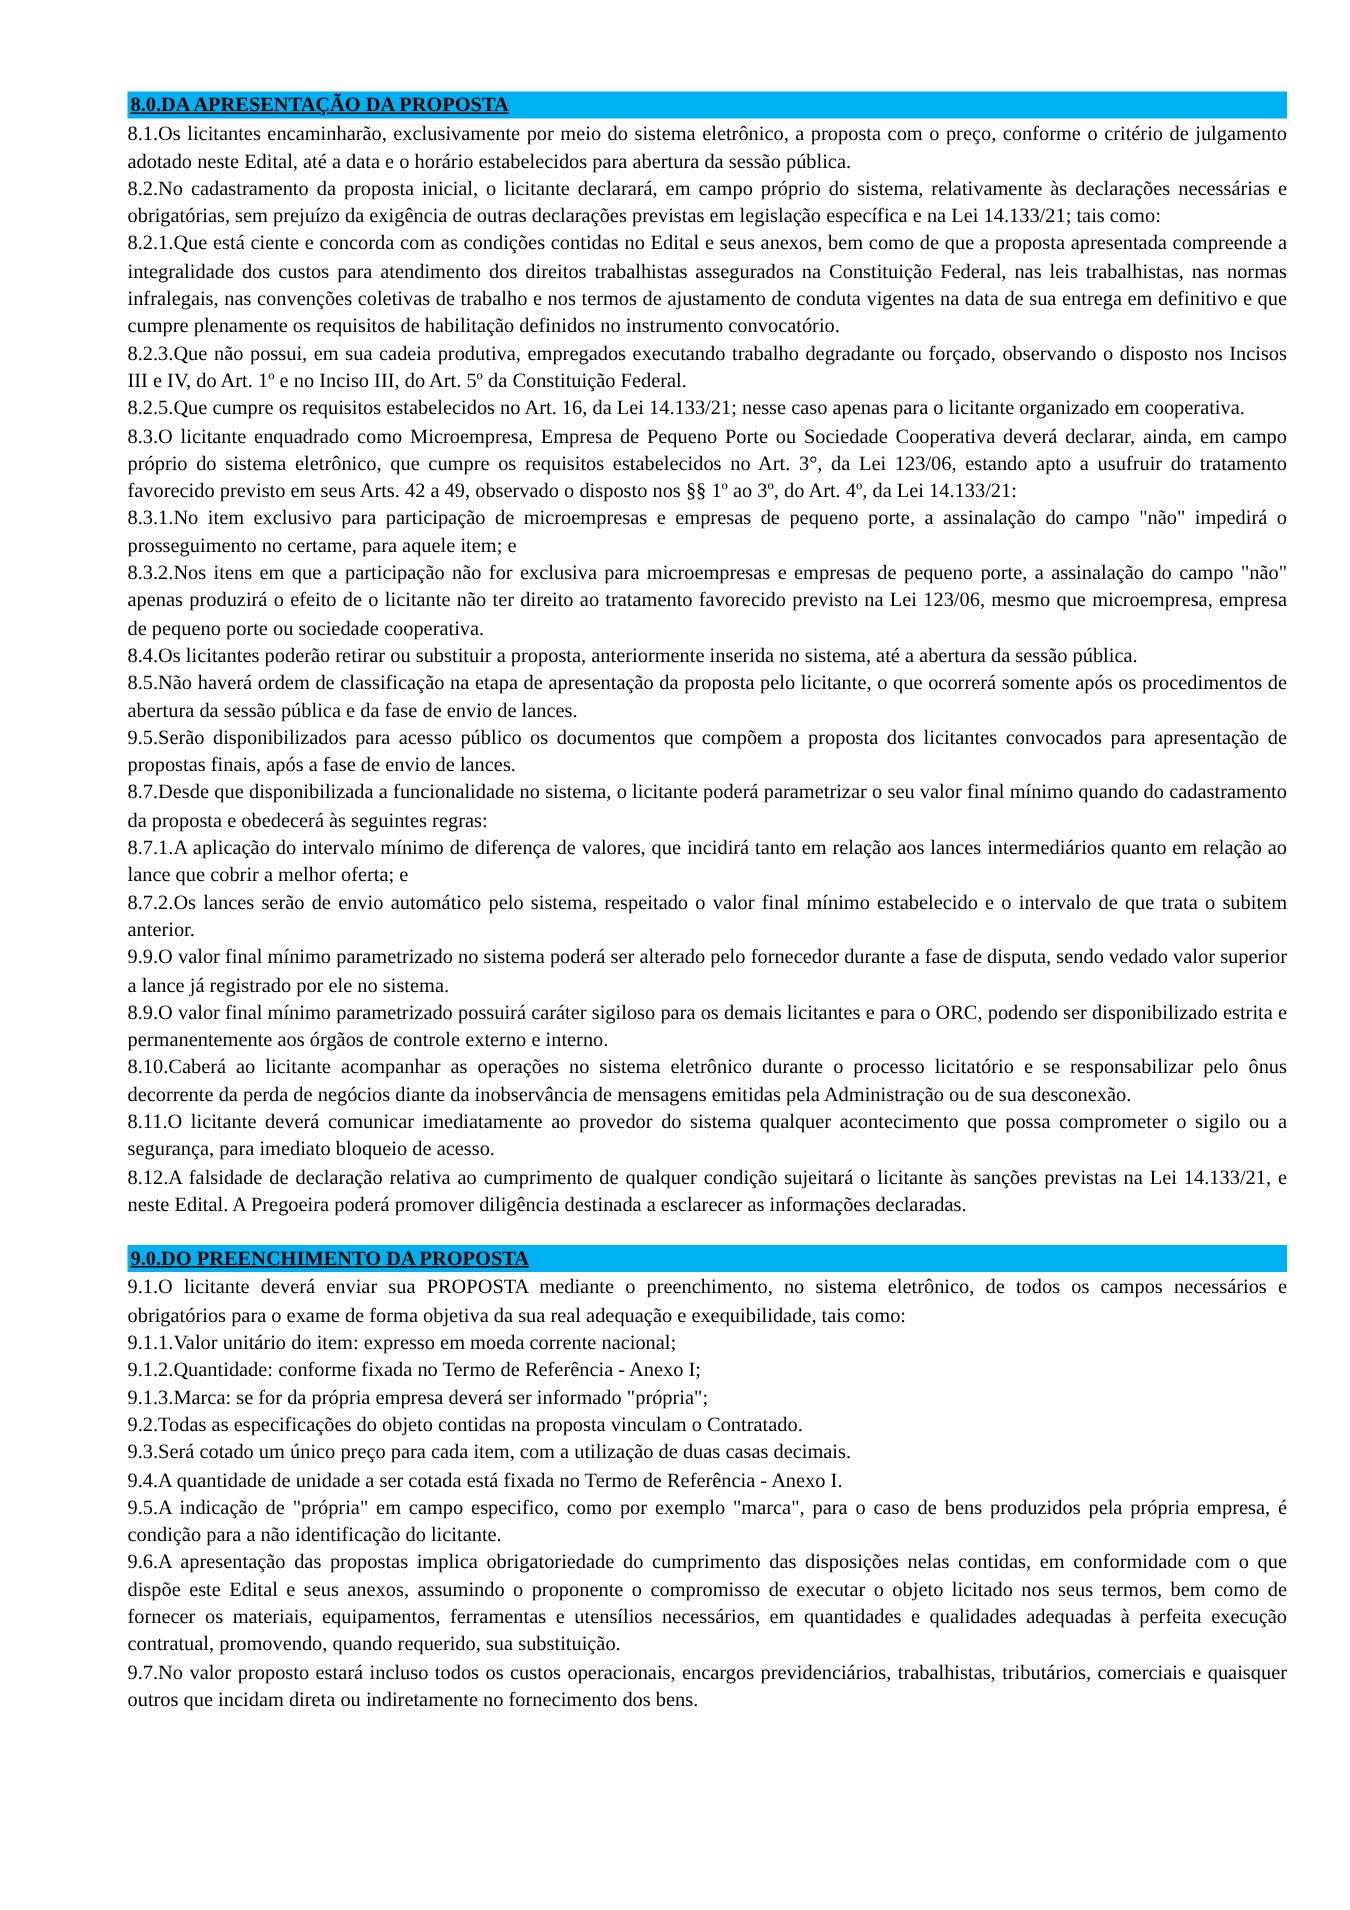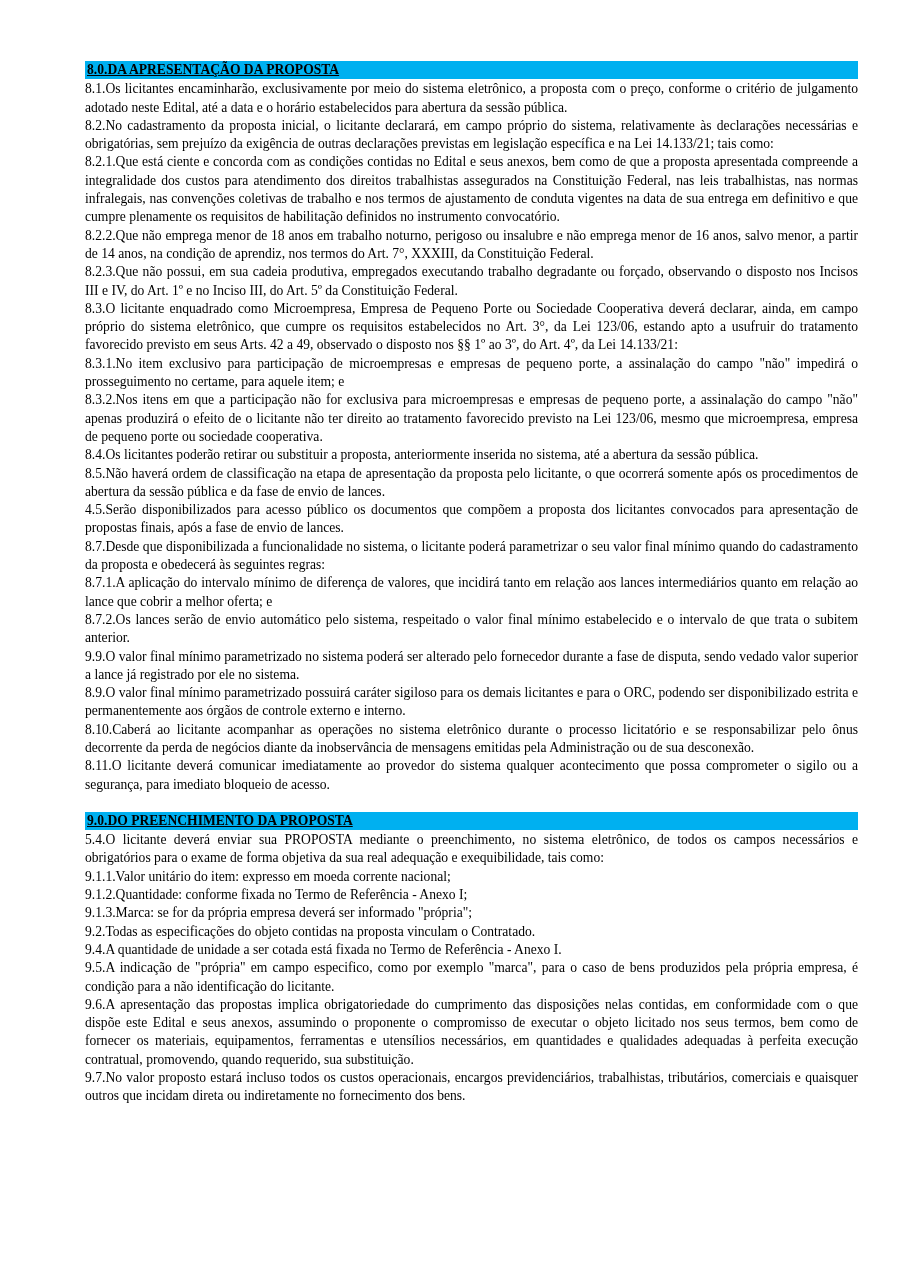--- a/index.html
+++ b/index.html
@@ -33,42 +33,44 @@
 </head>
 <body>
 
 <div class="page">
   <div id="sections">
       <div class="section">
         <div class="section-header" style="background: rgb(0, 176, 240);">8.0.DA APRESENTAÇÃO DA PROPOSTA</div>
         <p class="para">8.1.Os licitantes encaminharão, exclusivamente por meio do sistema eletrônico, a proposta com o preço, conforme o critério de julgamento adotado neste Edital, até a data e o horário estabelecidos para abertura da sessão pública.</p>
         <p class="para">8.2.No cadastramento da proposta inicial, o licitante declarará, em campo próprio do sistema, relativamente às declarações necessárias e obrigatórias, sem prejuízo da exigência de outras declarações previstas em legislação específica e na Lei 14.133/21; tais como:</p>
         <p class="para">8.2.1.Que está ciente e concorda com as condições contidas no Edital e seus anexos, bem como de que a proposta apresentada compreende a integralidade dos custos para atendimento dos direitos trabalhistas assegurados na Constituição Federal, nas leis trabalhistas, nas normas infralegais, nas convenções coletivas de trabalho e nos termos de ajustamento de conduta vigentes na data de sua entrega em definitivo e que cumpre plenamente os requisitos de habilitação definidos no instrumento convocatório.</p>
-        <p class="para">8.2.2.Que não emprega menor de 18 anos em trabalho noturno, perigoso ou insalubre e não emprega menor de 16 anos, salvo menor, a partir de 14 anos, na condição de aprendiz, nos termos do Art. 7°, XXXIII, da Constituição Federal.</p>
         <p class="para">8.2.3.Que não possui, em sua cadeia produtiva, empregados executando trabalho degradante ou forçado, observando o disposto nos Incisos III e IV, do Art. 1º e no Inciso III, do Art. 5º da Constituição Federal.</p>
+        <p class="para">8.2.5.Que cumpre os requisitos estabelecidos no Art. 16, da Lei 14.133/21; nesse caso apenas para o licitante organizado em cooperativa.</p>
         <p class="para">8.3.O licitante enquadrado como Microempresa, Empresa de Pequeno Porte ou Sociedade Cooperativa deverá declarar, ainda, em campo próprio do sistema eletrônico, que cumpre os requisitos estabelecidos no Art. 3°, da Lei 123/06, estando apto a usufruir do tratamento favorecido previsto em seus Arts. 42 a 49, observado o disposto nos §§ 1º ao 3º, do Art. 4º, da Lei 14.133/21:</p>
         <p class="para">8.3.1.No item exclusivo para participação de microempresas e empresas de pequeno porte, a assinalação do campo "não" impedirá o prosseguimento no certame, para aquele item; e</p>
         <p class="para">8.3.2.Nos itens em que a participação não for exclusiva para microempresas e empresas de pequeno porte, a assinalação do campo "não" apenas produzirá o efeito de o licitante não ter direito ao tratamento favorecido previsto na Lei 123/06, mesmo que microempresa, empresa de pequeno porte ou sociedade cooperativa.</p>
         <p class="para">8.4.Os licitantes poderão retirar ou substituir a proposta, anteriormente inserida no sistema, até a abertura da sessão pública.</p>
         <p class="para">8.5.Não haverá ordem de classificação na etapa de apresentação da proposta pelo licitante, o que ocorrerá somente após os procedimentos de abertura da sessão pública e da fase de envio de lances.</p>
-        <p class="para">4.5.Serão disponibilizados para acesso público os documentos que compõem a proposta dos licitantes convocados para apresentação de propostas finais, após a fase de envio de lances.</p>
+        <p class="para">9.5.Serão disponibilizados para acesso público os documentos que compõem a proposta dos licitantes convocados para apresentação de propostas finais, após a fase de envio de lances.</p>
         <p class="para">8.7.Desde que disponibilizada a funcionalidade no sistema, o licitante poderá parametrizar o seu valor final mínimo quando do cadastramento da proposta e obedecerá às seguintes regras:</p>
         <p class="para">8.7.1.A aplicação do intervalo mínimo de diferença de valores, que incidirá tanto em relação aos lances intermediários quanto em relação ao lance que cobrir a melhor oferta; e</p>
         <p class="para">8.7.2.Os lances serão de envio automático pelo sistema, respeitado o valor final mínimo estabelecido e o intervalo de que trata o subitem anterior.</p>
         <p class="para">9.9.O valor final mínimo parametrizado no sistema poderá ser alterado pelo fornecedor durante a fase de disputa, sendo vedado valor superior a lance já registrado por ele no sistema.</p>
         <p class="para">8.9.O valor final mínimo parametrizado possuirá caráter sigiloso para os demais licitantes e para o ORC, podendo ser disponibilizado estrita e permanentemente aos órgãos de controle externo e interno.</p>
         <p class="para">8.10.Caberá ao licitante acompanhar as operações no sistema eletrônico durante o processo licitatório e se responsabilizar pelo ônus decorrente da perda de negócios diante da inobservância de mensagens emitidas pela Administração ou de sua desconexão.</p>
         <p class="para">8.11.O licitante deverá comunicar imediatamente ao provedor do sistema qualquer acontecimento que possa comprometer o sigilo ou a segurança, para imediato bloqueio de acesso.</p>
+        <p class="para">8.12.A falsidade de declaração relativa ao cumprimento de qualquer condição sujeitará o licitante às sanções previstas na Lei 14.133/21, e neste Edital. A Pregoeira poderá promover diligência destinada a esclarecer as informações declaradas.</p>
       </div>
       <div class="section">
         <div class="section-header" style="background: rgb(0, 176, 240);">9.0.DO PREENCHIMENTO DA PROPOSTA</div>
-        <p class="para"><span>5.4.O licitante deverá enviar sua </span><span class="bold-run">PROPOSTA</span><span> mediante o preenchimento, no sistema eletrônico, de todos os campos necessários e obrigatórios para o exame de forma objetiva da sua real adequação e exequibilidade, tais como:</span></p>
+        <p class="para"><span>9.1.O licitante deverá enviar sua </span><span class="bold-run">PROPOSTA</span><span> mediante o preenchimento, no sistema eletrônico, de todos os campos necessários e obrigatórios para o exame de forma objetiva da sua real adequação e exequibilidade, tais como:</span></p>
         <p class="para">9.1.1.Valor unitário do item: expresso em moeda corrente nacional;</p>
         <p class="para">9.1.2.Quantidade: conforme fixada no Termo de Referência - Anexo I;</p>
         <p class="para">9.1.3.Marca: se for da própria empresa deverá ser informado "própria";</p>
         <p class="para">9.2.Todas as especificações do objeto contidas na proposta vinculam o Contratado.</p>
+        <p class="para">9.3.Será cotado um único preço para cada item, com a utilização de duas casas decimais.</p>
         <p class="para">9.4.A quantidade de unidade a ser cotada está fixada no Termo de Referência - Anexo I.</p>
         <p class="para">9.5.A indicação de "própria" em campo especifico, como por exemplo "marca", para o caso de bens produzidos pela própria empresa, é condição para a não identificação do licitante.</p>
         <p class="para">9.6.A apresentação das propostas implica obrigatoriedade do cumprimento das disposições nelas contidas, em conformidade com o que dispõe este Edital e seus anexos, assumindo o proponente o compromisso de executar o objeto licitado nos seus termos, bem como de fornecer os materiais, equipamentos, ferramentas e utensílios necessários, em quantidades e qualidades adequadas à perfeita execução contratual, promovendo, quando requerido, sua substituição.</p>
         <p class="para">9.7.No valor proposto estará incluso todos os custos operacionais, encargos previdenciários, trabalhistas, tributários, comerciais e quaisquer outros que incidam direta ou indiretamente no fornecimento dos bens.</p>
       </div>
     </div>
 </div>
 
 </body></html>

